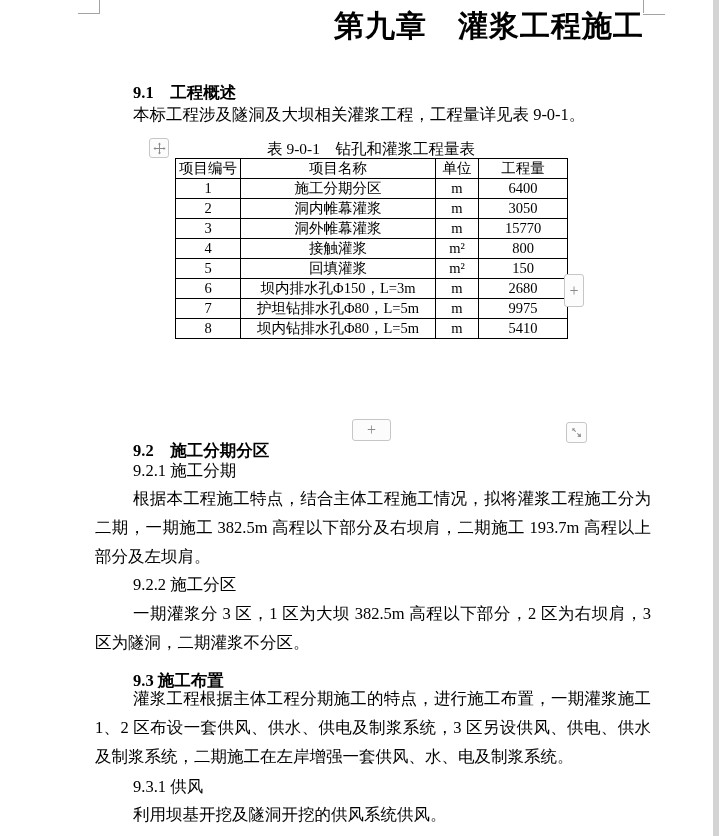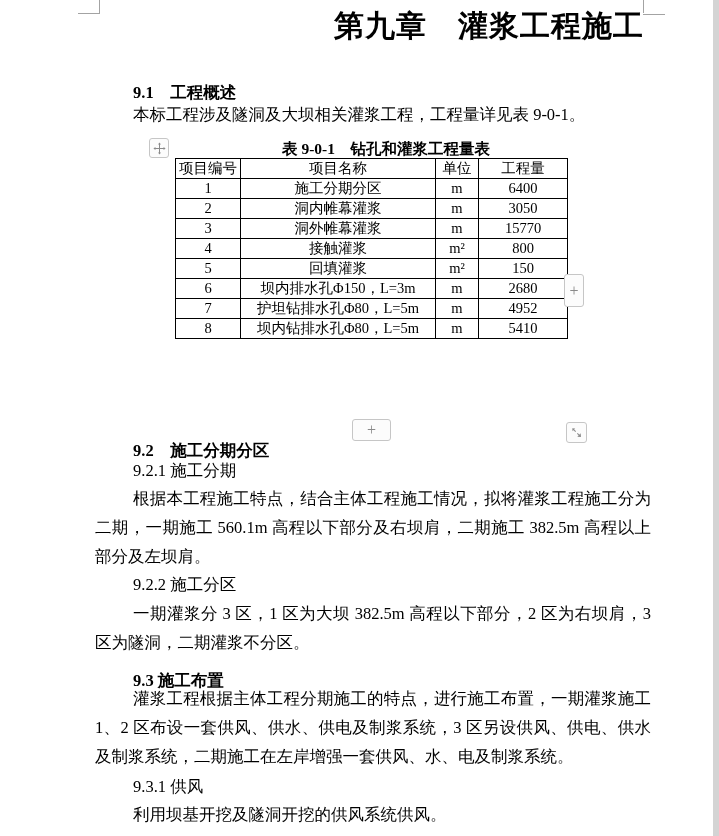--- a/index.html
+++ b/index.html
@@ -32,22 +32,22 @@
   .h2 { position:absolute; left:133px; font-size:16.5px; font-weight:bold; white-space:nowrap;margin-top:10px; }
   .h3 { position:absolute; left:133px; font-size:16.5px; font-weight:normal; white-space:nowrap;text-align:center; }
   .para {
     position:absolute; left:95px; width:556px;
     font-size:16.5px; line-height:29px;
     text-align:justify; text-indent:38px;
     text-justify:inter-ideograph;
   }
 
   .tbl-caption {
-    position:absolute; left:190px; top:139px; width:392px;
-    text-align:center; font-size:15.5px; font-weight:bold;
+    position:absolute; left:175px; top:139px; width:392px;
+    text-align:center; font-size:15.5px; font-weight:normal;
   }
 
   table.qty {
     position:absolute; left:175px; top:158px;
     border-collapse:collapse; table-layout:fixed;
   }
   table.qty td, table.qty th {
     border:1px solid #000;
     height:19px;
     text-align:center; vertical-align:middle;
@@ -148,21 +148,21 @@
     <tr>
       <td>6</td>
       <td>坝内排水孔Φ150，L=3m</td>
       <td>m</td>
       <td>2680</td>
     </tr>
     <tr>
       <td>7</td>
       <td>护坦钻排水孔Φ80，L=5m</td>
       <td>m</td>
-      <td>4952</td>
+      <td>9975</td>
     </tr>
     <tr>
       <td>8</td>
       <td>坝内钻排水孔Φ80，L=5m</td>
       <td>m</td>
       <td>5410</td>
     </tr>
   </tbody>
     </table>
 
@@ -174,21 +174,21 @@
         <line x1="4" y1="4" x2="7" y2="7"></line>
         <path d="M2.5 2.5 L7 2.9 L2.9 7 Z" fill="#8a8a8a" stroke="none" transform="scale(0.8) translate(1,1)"></path>
         <line x1="12" y1="12" x2="9" y2="9"></line>
         <path d="M13.5 13.5 L9 13.1 L13.1 9 Z" fill="#8a8a8a" stroke="none"></path>
       </svg>
     </span>
   </div>
 
   <div class="h2" style="top:430px">9.2　施工分期分区</div>
   <div class="h3" style="top:460px">9.2.1 施工分期</div>
-  <div class="para" style="top:484px">根据本工程施工特点，结合主体工程施工情况，拟将灌浆工程施工分为二期，一期施工 560.1m 高程以下部分及右坝肩，二期施工 382.5m 高程以上部分及左坝肩。</div>
+  <div class="para" style="top:484px">根据本工程施工特点，结合主体工程施工情况，拟将灌浆工程施工分为二期，一期施工 382.5m 高程以下部分及右坝肩，二期施工 193.7m 高程以上部分及左坝肩。</div>
   <div class="h3" style="top:574px">9.2.2 施工分区</div>
   <div class="para" style="top:599px">一期灌浆分 3 区，1 区为大坝 382.5m 高程以下部分，2 区为右坝肩，3 区为隧洞，二期灌浆不分区。</div>
 
   <div class="h2" style="top:660px">9.3 施工布置</div>
   <div class="para" style="top:684px">灌浆工程根据主体工程分期施工的特点，进行施工布置，一期灌浆施工 1、2 区布设一套供风、供水、供电及制浆系统，3 区另设供风、供电、供水及制浆系统，二期施工在左岸增强一套供风、水、电及制浆系统。</div>
   <div class="h3" style="top:776px">9.3.1 供风</div>
   <div class="para" style="top:800px">利用坝基开挖及隧洞开挖的供风系统供风。</div>
 
   <div class="outside-strip"></div>
 </div>

